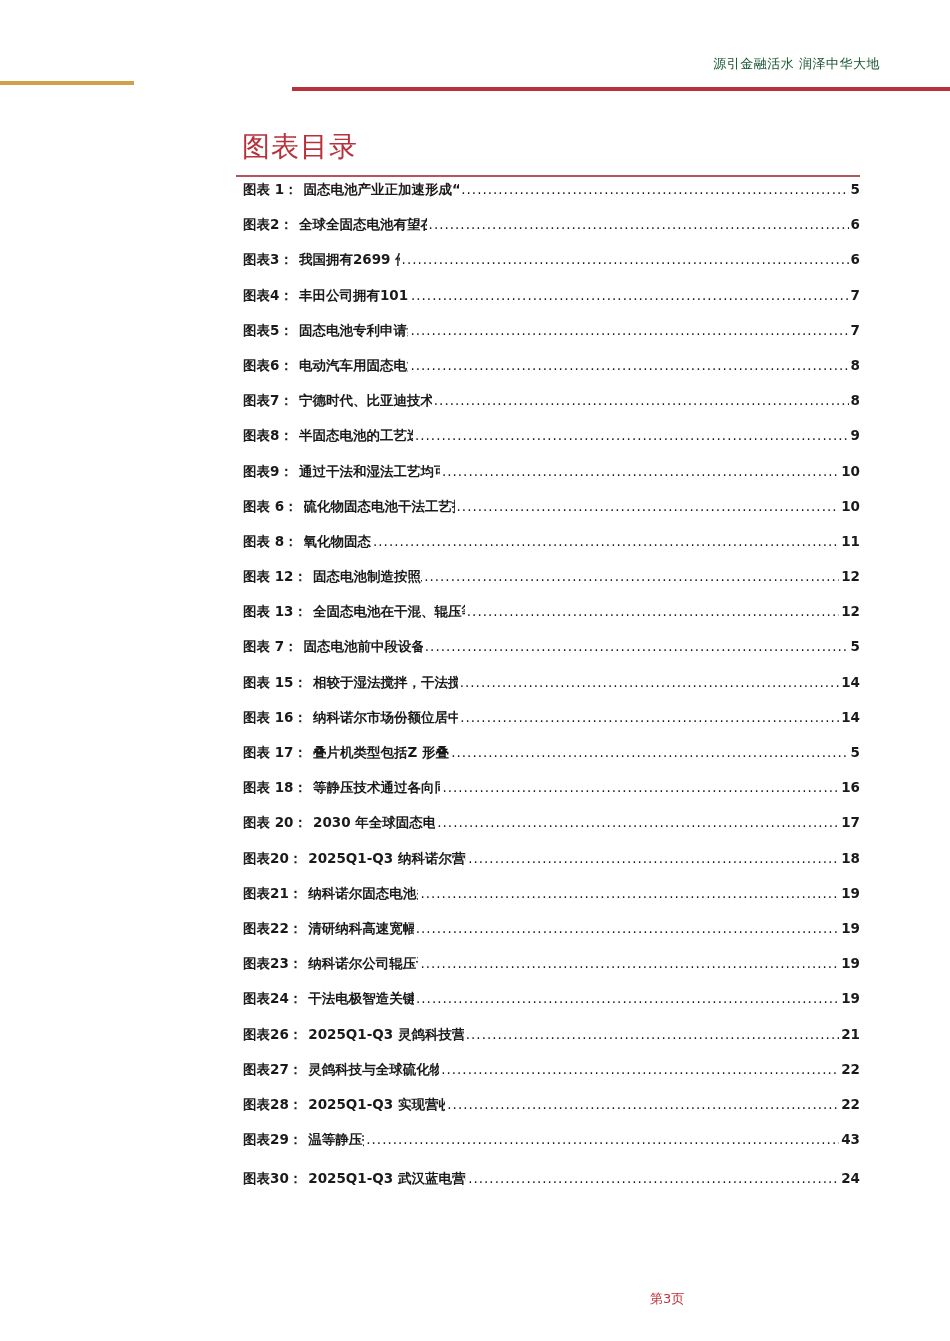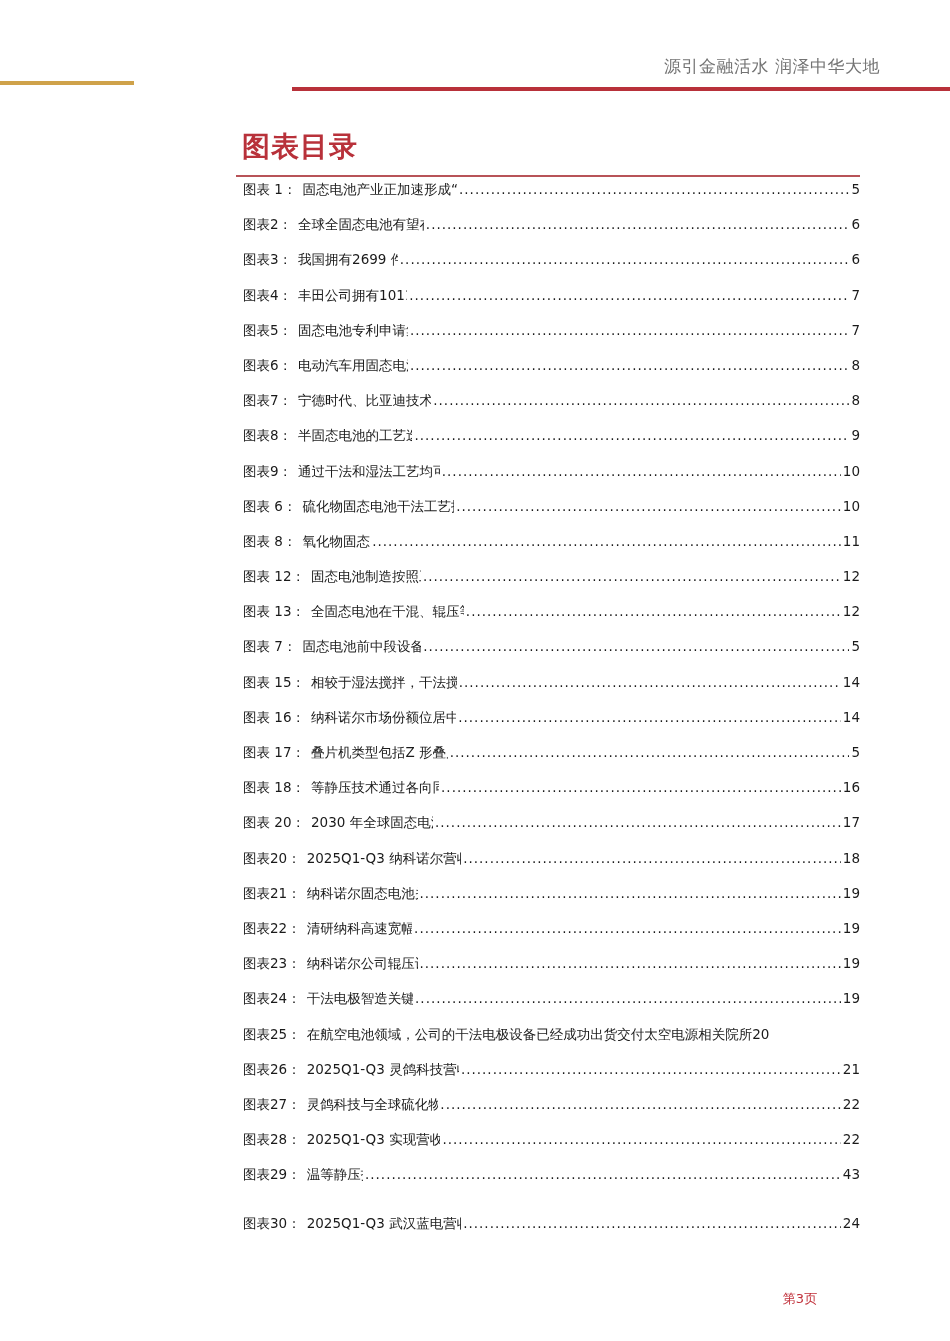--- a/index.html
+++ b/index.html
@@ -12,22 +12,22 @@
       height: 1341px;
       position: relative;
       overflow: hidden;
       font-family: "DejaVu Sans", "Liberation Sans", sans-serif;
       color: #1a1a1a;
     }
     .slogan {
       position: absolute;
       top: 55px;
       right: 70px;
-      font-size: 17px;
-      color: #737373;
+      font-size: 13px;
+      color: #14532d;
       letter-spacing: 0.5px;
     }
     .gold-bar {
       position: absolute;
       top: 81px;
       left: 0;
       width: 134px;
       height: 4px;
       background: #cfa24a;
     }
@@ -37,21 +37,21 @@
       left: 292px;
       right: 0;
       height: 4px;
       background: #b8313a;
     }
     .toc-title {
       position: absolute;
       top: 128px;
       left: 242px;
       font-size: 28px;
-      font-weight: bold;
+      font-weight: normal;
       color: #b8313a;
       letter-spacing: 1px;
       margin: 0;
     }
     .title-rule {
       position: absolute;
       top: 175px;
       left: 236px;
       width: 624px;
       height: 2px;
@@ -65,27 +65,27 @@
       margin: 0;
       padding: 0;
       list-style: none;
     }
     .toc-item {
       display: flex;
       align-items: baseline;
       height: 35.2px;
       line-height: 22px;
       font-size: 13.5px;
-      font-weight: normal;
+      font-weight: bold;
       color: #1a1a1a;
       white-space: nowrap;
       cursor: pointer;
     }
     .toc-item.last {
-      margin-top: 14px;
+      margin-top: 4px;
     }
     .toc-label {
       flex: 0 0 auto;
       margin-right: 6px;
     }
     .toc-text {
       flex: 0 1 auto;
       overflow: hidden;
     }
     .toc-dots {
@@ -101,21 +101,21 @@
       content: "..................................................................................................................................................................................................";
     }
     .toc-page {
       flex: 0 0 auto;
     }
     .page-number {
       position: absolute;
       top: 1290px;
       left: 0;
       width: 100%;
-      text-align: center;
+      text-align: left;
       padding-left: 650px;
       box-sizing: border-box;
       font-size: 13px;
       color: #c0303a;
     }
   </style>
 </head>
 <body>
 
 <div class="slogan">源引金融活水 润泽中华大地</div>
@@ -264,25 +264,20 @@
       <span class="toc-dots"></span>
       <span class="toc-page">19</span>
     </li>
   <li class="toc-item">
       <span class="toc-label">图表24：</span>
       <span class="toc-text">干法电极智造关键技术与装备的研发及应用</span>
       <span class="toc-dots"></span>
       <span class="toc-page">19</span>
     </li>
   <li class="toc-item">
-      <span class="toc-label">图表25：</span>
-      <span class="toc-text">在航空电池领域，公司的干法电极设备已经成功出货交付太空电源相关院所</span>
-      <span class="toc-page">20</span>
-    </li>
-  <li class="toc-item">
       <span class="toc-label">图表26：</span>
       <span class="toc-text">2025Q1-Q3 灵鸽科技营收达1.18 亿元，归母净利润达722.15 万元</span>
       <span class="toc-dots"></span>
       <span class="toc-page">21</span>
     </li>
   <li class="toc-item">
       <span class="toc-label">图表27：</span>
       <span class="toc-text">灵鸽科技与全球硫化物全固态电池创领企业达成战略合作</span>
       <span class="toc-dots"></span>
       <span class="toc-page">22</span>

